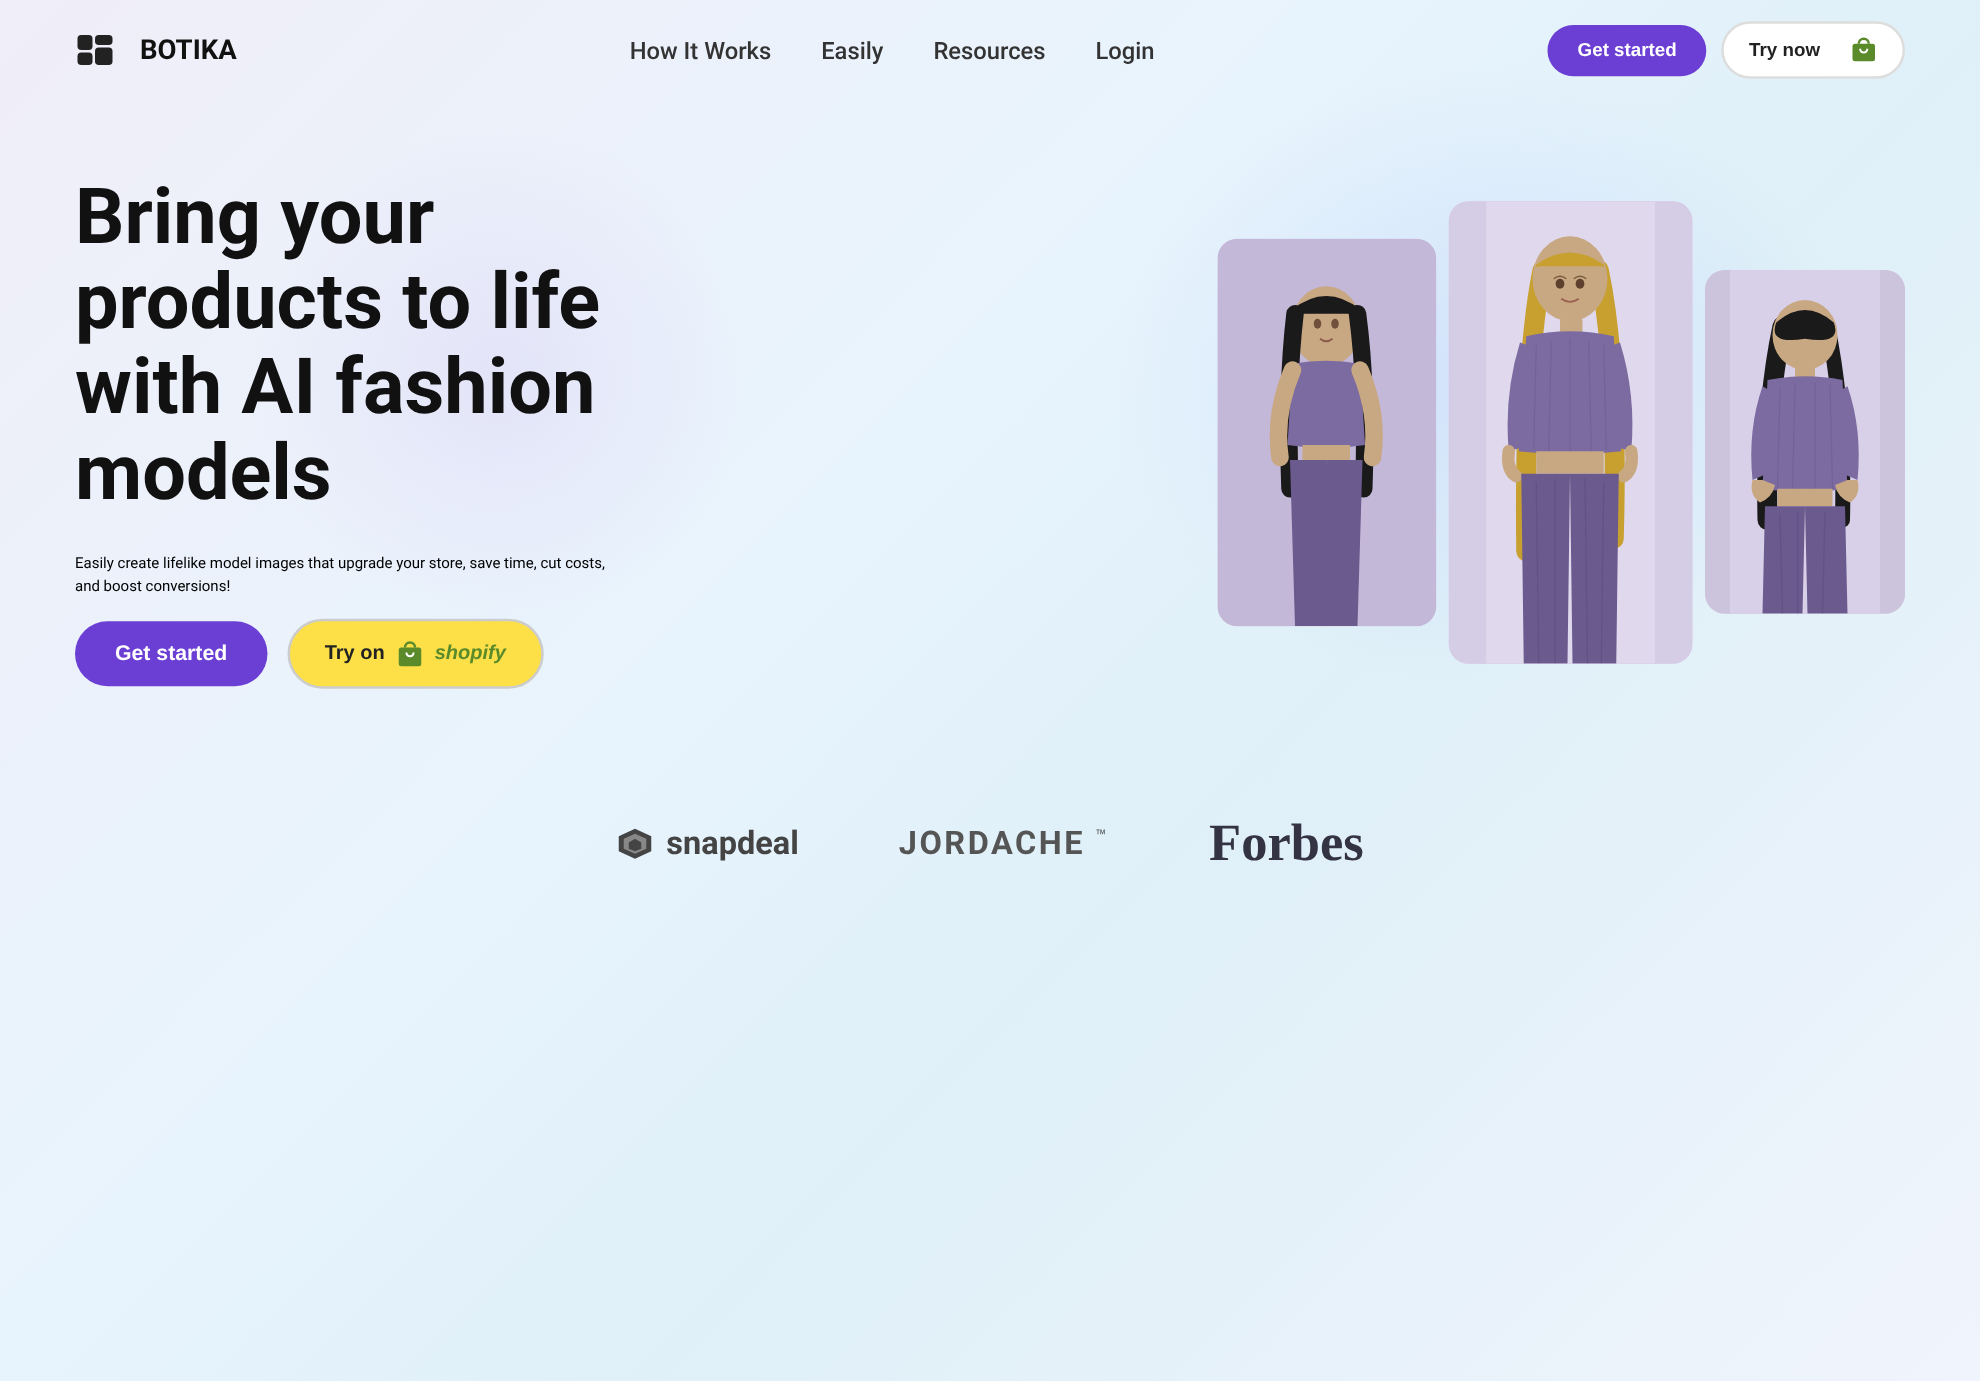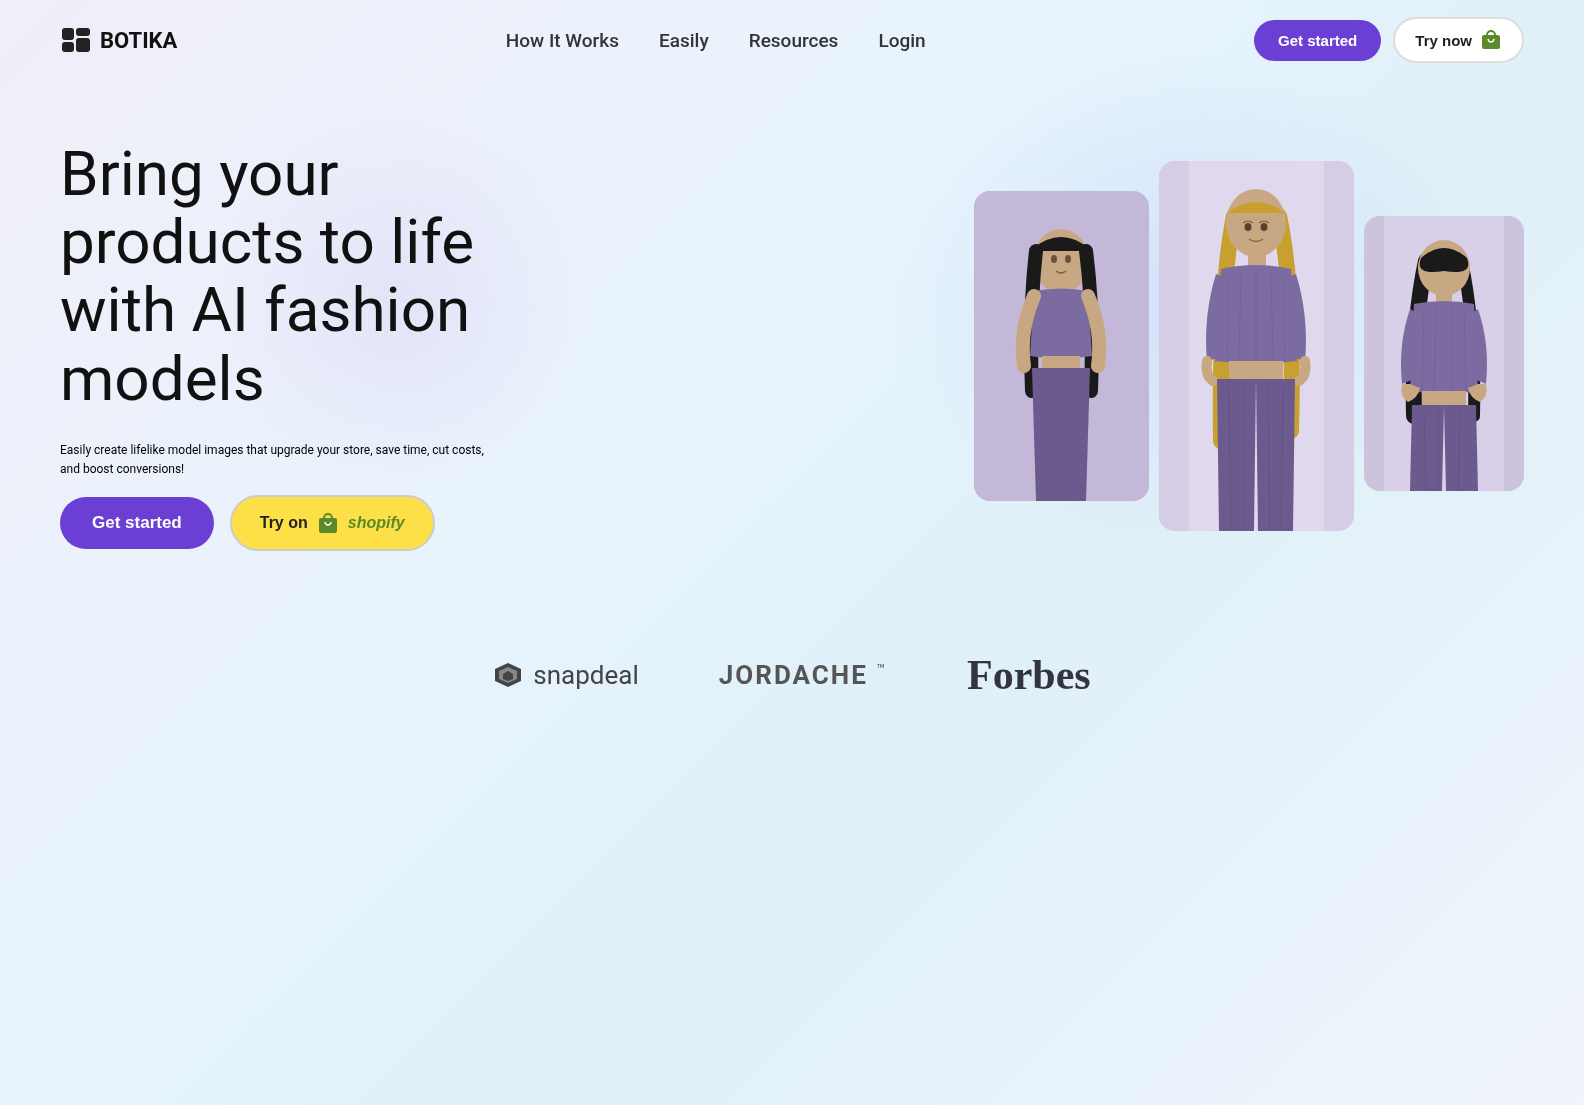--- a/index.html
+++ b/index.html
@@ -43,21 +43,21 @@
       justify-content: space-between;
       padding: 0 60px;
       height: 80px;
       position: relative;
       z-index: 10;
     }
 
     .logo {
       display: flex;
       align-items: center;
-      gap: 8px;
+      gap: 20px;
       font-size: 22px;
       font-weight: 700;
       color: #111;
       text-decoration: none;
     }
 
     .logo-icon {
       width: 32px;
       height: 32px;
     }
@@ -97,21 +97,21 @@
       background: #fff;
       color: #222;
       border: 2px solid #ddd;
       border-radius: 30px;
       padding: 10px 20px;
       font-size: 15px;
       font-weight: 600;
       cursor: pointer;
       display: flex;
       align-items: center;
-      gap: 8px;
+      gap: 24px;
     }
 
     .shopify-bag {
       width: 22px;
       height: 22px;
     }
 
     
     .hero {
       display: flex;
@@ -121,21 +121,21 @@
       position: relative;
       z-index: 1;
     }
 
     .hero-left {
       max-width: 520px;
     }
 
     .hero-title {
       font-size: 62px;
-      font-weight: 400;
+      font-weight: 700;
       line-height: 1.1;
       color: #111;
       margin-bottom: 28px;
     }
 
     .hero-subtitle {
       font-size: 12px;
       color: #000000;
       line-height: 1.6;
       margin-bottom: 16px;
@@ -237,21 +237,21 @@
       align-items: center;
       justify-content: center;
       gap: 80px;
     }
 
     .brand-snapdeal {
       display: flex;
       align-items: center;
       gap: 10px;
       font-size: 26px;
-      font-weight: 400;
+      font-weight: 700;
       color: #444;
     }
 
     .brand-jordache {
       font-size: 26px;
       font-weight: 700;
       color: #555;
       letter-spacing: 2px;
     }
 

